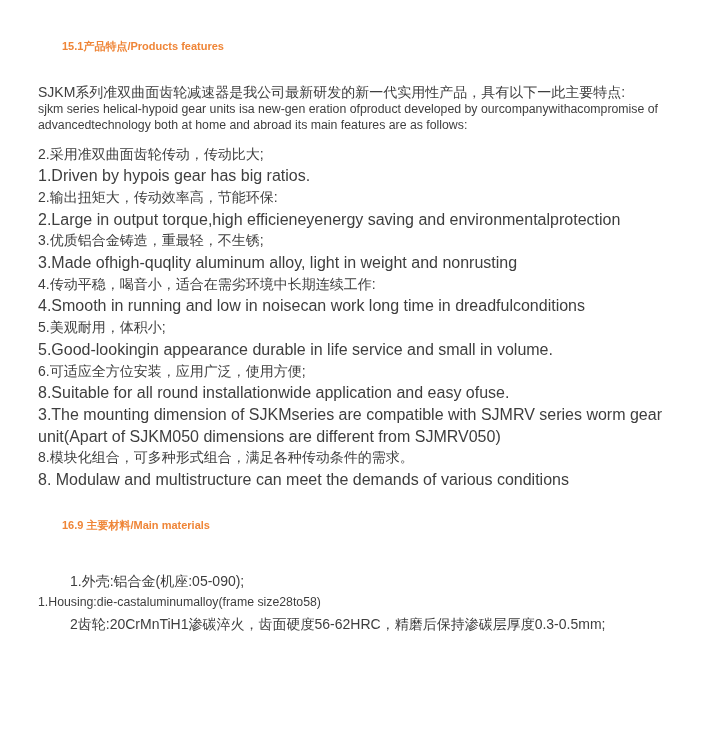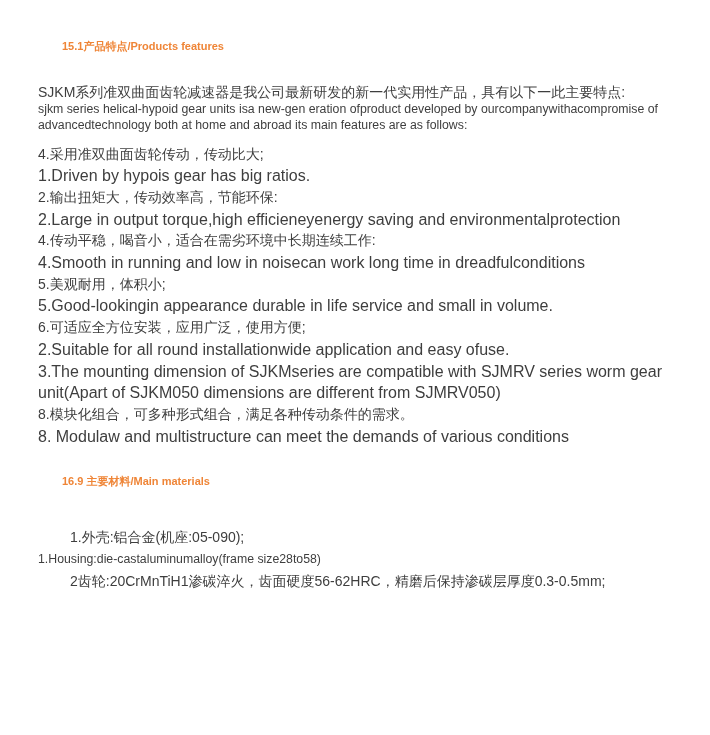--- a/index.html
+++ b/index.html
@@ -45,38 +45,42 @@
 
   <h2 class="section-heading first">15.1产品特点/Products features</h2>
 
   <div class="intro">
     <div class="zh-line">SJKM系列准双曲面齿轮减速器是我公司最新研发的新一代实用性产品，具有以下一此主要特点:</div>
     <div class="en-line">sjkm series helical-hypoid gear units isa new-gen eration ofproduct developed by ourcompanywithacompromise of  advancedtechnology both at home and abroad its main features are as follows:</div>
   </div>
 
   <div class="features">
     <div class="feature-item">
-      <div class="zh-line">4.采用准双曲面齿轮传动，传动比大;</div>
+      <div class="zh-line">2.采用准双曲面齿轮传动，传动比大;</div>
       <div class="en-line">1.Driven by hypois gear has big ratios.</div>
     </div>
     <div class="feature-item">
       <div class="zh-line">2.输出扭矩大，传动效率高，节能环保:</div>
       <div class="en-line">2.Large in output torque,high efficieneyenergy saving and environmentalprotection</div>
+    </div>
+    <div class="feature-item">
+      <div class="zh-line">3.优质铝合金铸造，重最轻，不生锈;</div>
+      <div class="en-line">3.Made ofhigh-quqlity aluminum alloy, light in weight and nonrusting</div>
     </div>
     <div class="feature-item">
       <div class="zh-line">4.传动平稳，喝音小，适合在需劣环境中长期连续工作:</div>
       <div class="en-line">4.Smooth in running and low in noisecan work long time in dreadfulconditions</div>
     </div>
     <div class="feature-item">
       <div class="zh-line">5.美观耐用，体积小;</div>
       <div class="en-line">5.Good-lookingin appearance durable in life service and small in volume.</div>
     </div>
     <div class="feature-item">
       <div class="zh-line">6.可适应全方位安装，应用广泛，使用方便;</div>
-      <div class="en-line">2.Suitable for all round installationwide application and easy ofuse.</div>
+      <div class="en-line">8.Suitable for all round installationwide application and easy ofuse.</div>
     </div>
     <div class="feature-item">
       <div class="en-line">3.The mounting dimension of SJKMseries are compatible with SJMRV series worm gear unit(Apart of SJKM050 dimensions are different from SJMRV050)</div>
     </div>
     <div class="feature-item">
       <div class="zh-line">8.模块化组合，可多种形式组合，满足各种传动条件的需求。</div>
       <div class="en-line">8. Modulaw and multistructure can meet the demands of various conditions</div>
     </div>
   </div>
 

